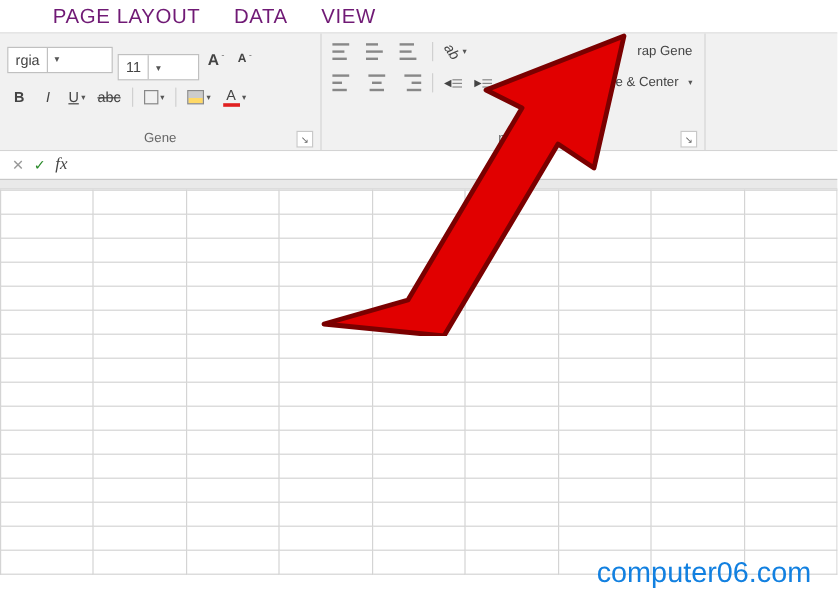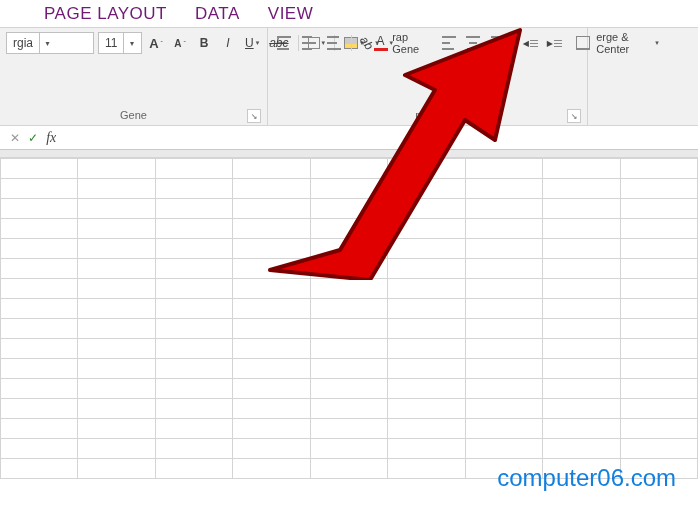--- a/index.html
+++ b/index.html
@@ -34,21 +34,21 @@
     display: flex;
     height: 98px;
   }
   .group {
     border-right: 1px solid #d4d4d4;
     padding: 4px 6px 2px 6px;
     display: flex;
     flex-direction: column;
     justify-content: space-between;
   }
-  .group-body { display: flex; flex-direction: row; gap: 4px; }
+  .group-body { display: flex; flex-direction: column; gap: 4px; }
   .group-label-row {
     display: flex;
     align-items: center;
     justify-content: center;
     position: relative;
     height: 16px;
     font-size: 11px;
     color: #666;
   }
   .dlg-launcher {
@@ -78,21 +78,21 @@
     width: 16px;
     height: 100%;
     border-left: 1px solid #c0c0c0;
     display: flex;
     align-items: center;
     justify-content: center;
     font-size: 8px;
     color: #555;
   }
   .font-name-combo { width: 88px; }
-  .font-size-combo { width: 44px; }
+  .font-size-combo { width: 68px; margin-top: 13px; }
   .iconbtn {
     min-width: 20px;
     height: 20px;
     display: flex;
     align-items: center;
     justify-content: center;
     font-size: 12px;
     color: #444;
     cursor: pointer;
     border: 1px solid transparent;
@@ -184,21 +184,21 @@
   }
   
   .arrow-overlay {
     position: absolute;
     left: 220px;
     top: 20px;
     pointer-events: none;
   }
   
   .u-underline { text-decoration: underline; }
-  .strike { text-decoration: line-through; position: relative; font-style: italic; }
+  .strike { text-decoration: line-through; position: relative; }
   .fill-icon {
     width: 14px; height: 12px;
     display: inline-block;
     background: linear-gradient(to bottom,#ccc 0 60%, #ffd966 60% 100%);
     border: 1px solid #888;
   }
   .fontcolor-a {
     display: inline-flex;
     flex-direction: column;
     align-items: center;

